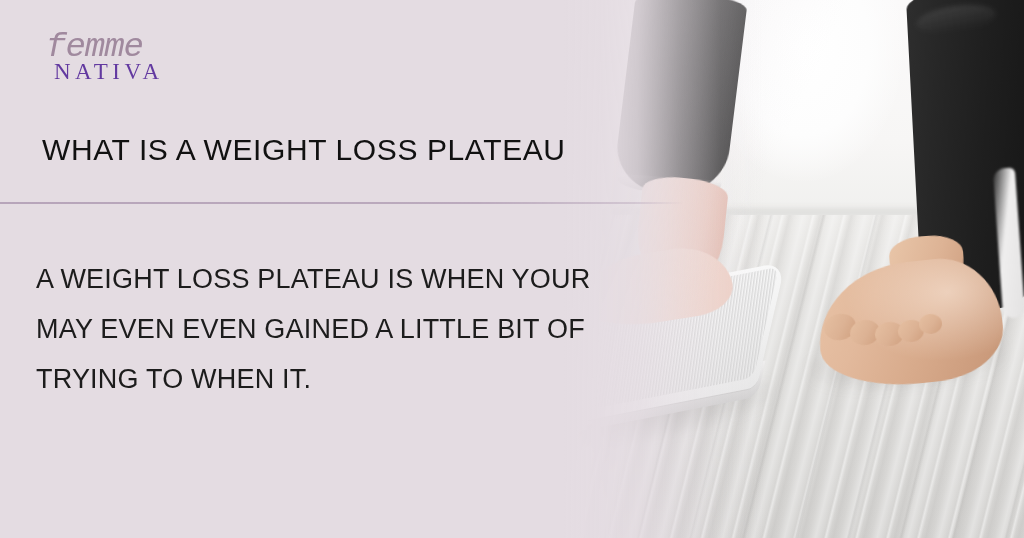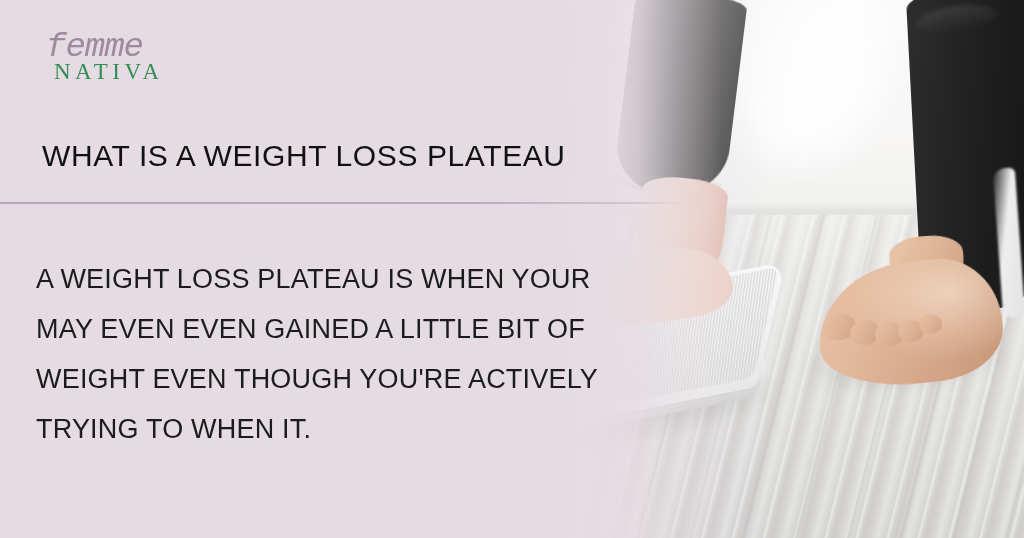--- a/index.html
+++ b/index.html
@@ -328,32 +328,32 @@
     color: #9b8399;
     letter-spacing: -1px;
     line-height: 1;
     padding-left: 6px;
     opacity: .92;
   }
   .logo-word {
     font-family: "Liberation Serif", serif;
     font-size: 23px;
     font-weight: 400;
-    color: #15803d;
+    color: #4c1d95;
     letter-spacing: 4.5px;
     line-height: 1;
     margin-top: -4px;
     padding-left: 14px;
     opacity: .85;
   }
 
   .headline {
     position: absolute;
     left: 42px;
-    top: 139px;
+    top: 133px;
     font-size: 30px;
     font-weight: 400;
     letter-spacing: 0.6px;
     color: #111111;
     white-space: nowrap;
   }
 
   .divider {
     position: absolute;
     left: 0;
@@ -421,17 +421,16 @@
     <div class="logo-word">NATIVA</div>
   </div>
 
   <h1 class="headline">WHAT IS A WEIGHT LOSS PLATEAU</h1>
 
   <div class="divider"></div>
 
   <div class="body-copy">
     <p>A WEIGHT LOSS PLATEAU IS WHEN YOUR</p>
     <p>MAY EVEN EVEN GAINED A LITTLE BIT OF</p>
-    <p>WEIGHT EVEN THOUGH YOU'RE ACTIVELY</p>
     <p>TRYING TO WHEN IT.</p>
   </div>
 
 </div>
 
 </body></html>

